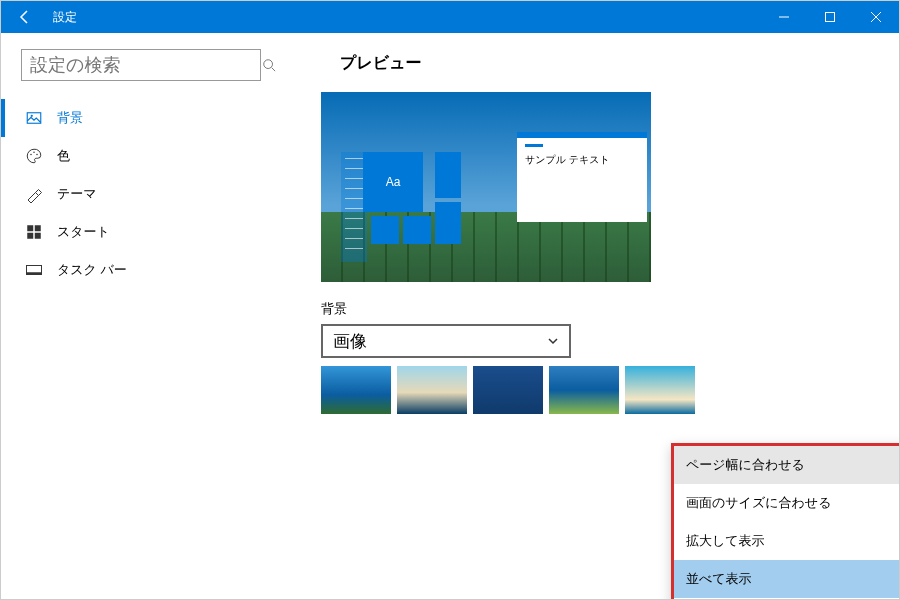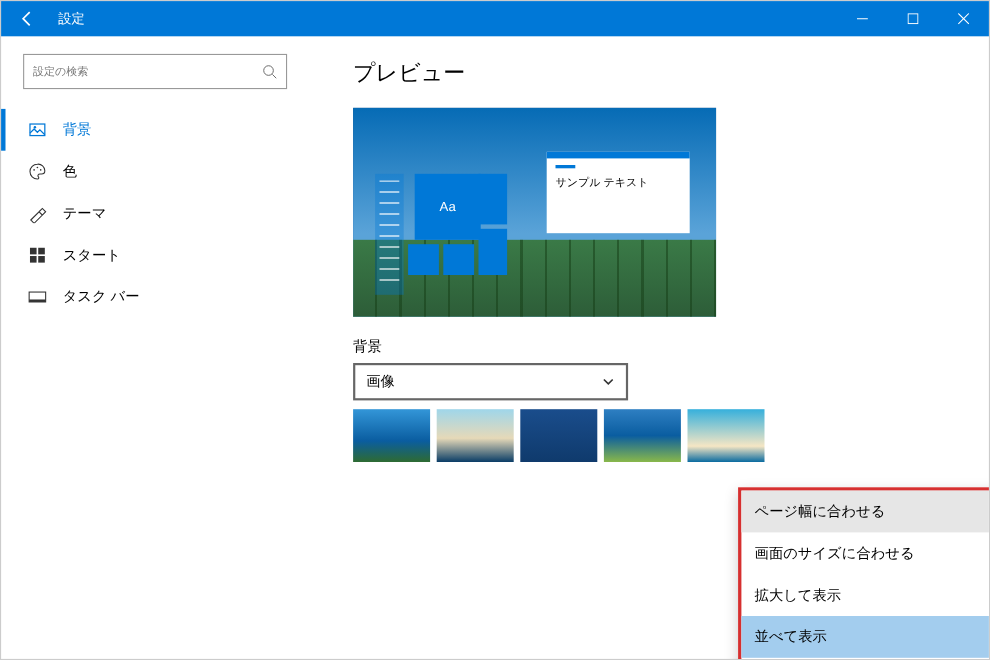--- a/index.html
+++ b/index.html
@@ -7,48 +7,48 @@
 
 .titlebar { height: 32px; background: #0078d7; color: #fff; display: flex; align-items: center; }
 .titlebar .back { width: 48px; height: 32px; display: flex; align-items: center; justify-content: center; }
 .titlebar .title { font-size: 12px; padding-left: 4px; flex: 1; }
 .titlebar .winbtn { width: 46px; height: 32px; display: flex; align-items: center; justify-content: center; }
 
 .content { display: flex; height: calc(100% - 32px); }
 .sidebar { width: 280px; padding: 16px 0 0 0; }
 .home-row { display: flex; align-items: center; gap: 12px; padding: 4px 20px 12px 20px; font-size: 14px; }
 .search { margin: 0 20px 18px 20px; height: 32px; border: 1px solid #999; display: flex; align-items: center; padding: 0 8px; }
-.search input { border: none; outline: none; flex: 1; font-size: 10px; background: transparent; }
+.search input { border: none; outline: none; flex: 1; font-size: 18px; background: transparent; }
 .section-header { color: #666; font-size: 12px; padding: 0 20px 8px 20px; }
 .nav-item { display: flex; align-items: center; gap: 14px; padding: 10px 20px; font-size: 13px; border-left: 4px solid transparent; cursor: default; }
 .nav-item.active { color: #0078d7; border-left-color: #0078d7; }
 .nav-item .ico { width: 18px; height: 18px; display: flex; align-items: center; justify-content: center; }
 
 .main { flex: 1; padding: 20px 40px; position: relative; overflow: hidden; }
-h1 { font-weight: 400; font-size: 20px; margin-bottom: 18px; }
+h1 { font-weight: 700; font-size: 16px; margin-bottom: 18px; margin-left: 19px; }
 .preview { width: 330px; height: 190px; background: linear-gradient(#0a4d8c 0%, #1e6bb8 60%, #3a7a47 80%); position: relative; overflow: hidden; }
 .sky { position: absolute; inset: 0; background: linear-gradient(#066bb5, #5aa3d8 60%); }
 .palms { position: absolute; bottom: 0; left: 0; right: 0; height: 70px; background:
   repeating-linear-gradient(90deg, rgba(0,0,0,0) 0 20px, rgba(20,60,20,.5) 20px 22px),
   linear-gradient(#3a7a47, #2d5d38); }
 .start-mock { position: absolute; left: 20px; bottom: 20px; width: 120px; height: 120px; }
 .start-mock .col { position: absolute; background: #0078d7; }
 .start-mock .list { left:0; top:10px; width:26px; height:110px; background: rgba(0,120,215,.35); }
 .start-mock .list::before { content:""; position:absolute; left:4px; top:6px; right:4px; bottom:6px;
   background: repeating-linear-gradient(#fff 0 1px, transparent 1px 10px); opacity:.6; }
-.start-mock .big { left:36px; top:10px; width:60px; height:60px; display:flex; align-items:center; justify-content:center; color:#fff; font-size:12px; }
+.start-mock .big { left:22px; top:10px; width:60px; height:60px; display:flex; align-items:center; justify-content:center; color:#fff; font-size:12px; }
 .start-mock .t1 { left:30px; top:74px; width:28px; height:28px; }
 .start-mock .t2 { left:62px; top:74px; width:28px; height:28px; }
 .start-mock .t3 { left:94px; top:10px; width:26px; height:46px; }
 .start-mock .t4 { left:94px; top:60px; width:26px; height:42px; }
-.sample-win { position: absolute; right: 24px; top: 40px; width: 130px; height: 74px; background:#fff; border-top: 6px solid #0078d7; padding: 6px 8px; font-size: 10px; }
+.sample-win { position: absolute; right: 4px; top: 40px; width: 130px; height: 90px; background:#fff; border-top: 6px solid #0078d7; padding: 6px 8px; font-size: 10px; }
 .sample-win .bar { width: 18px; height:3px; background:#0078d7; margin-bottom:6px; }
 
 .field-label { font-size: 13px; margin-top: 18px; margin-bottom: 6px; }
-.combo { width: 250px; height: 34px; border: 2px solid #666; display: flex; align-items: center; padding: 0 10px; justify-content: space-between; font-size: 13px; }
+.combo { width: 250px; height: 34px; border: 2px solid #666; display: flex; align-items: center; padding: 0 10px; justify-content: space-between; font-size: 17px; }
 
 .thumbs { display: flex; gap: 6px; margin-top: 8px; }
 .thumb { width: 70px; height: 48px; background: linear-gradient(#3396d8,#0a5da0 60%,#2e6b32); position: relative; }
 .thumb.t-b { background: linear-gradient(#9fd6ea,#e6d9b8 55%,#0a3d66); }
 .thumb.t-c { background: linear-gradient(#1a4d8c,#0f3a6c); }
 .thumb.t-d { background: linear-gradient(#2e7fc2,#0a5da0 50%,#89b84a); }
 .thumb.t-e { background: linear-gradient(#36b0dc,#f5e6c4 70%,#0a6ba0); }
 
 .dropdown { position: absolute; left: 390px; top: 410px; width: 300px; background:#fff; border: 3px solid #d62f2f; box-shadow: 0 4px 12px rgba(0,0,0,.2); }
 .dropdown .opt { padding: 10px 12px; font-size: 13px; }

